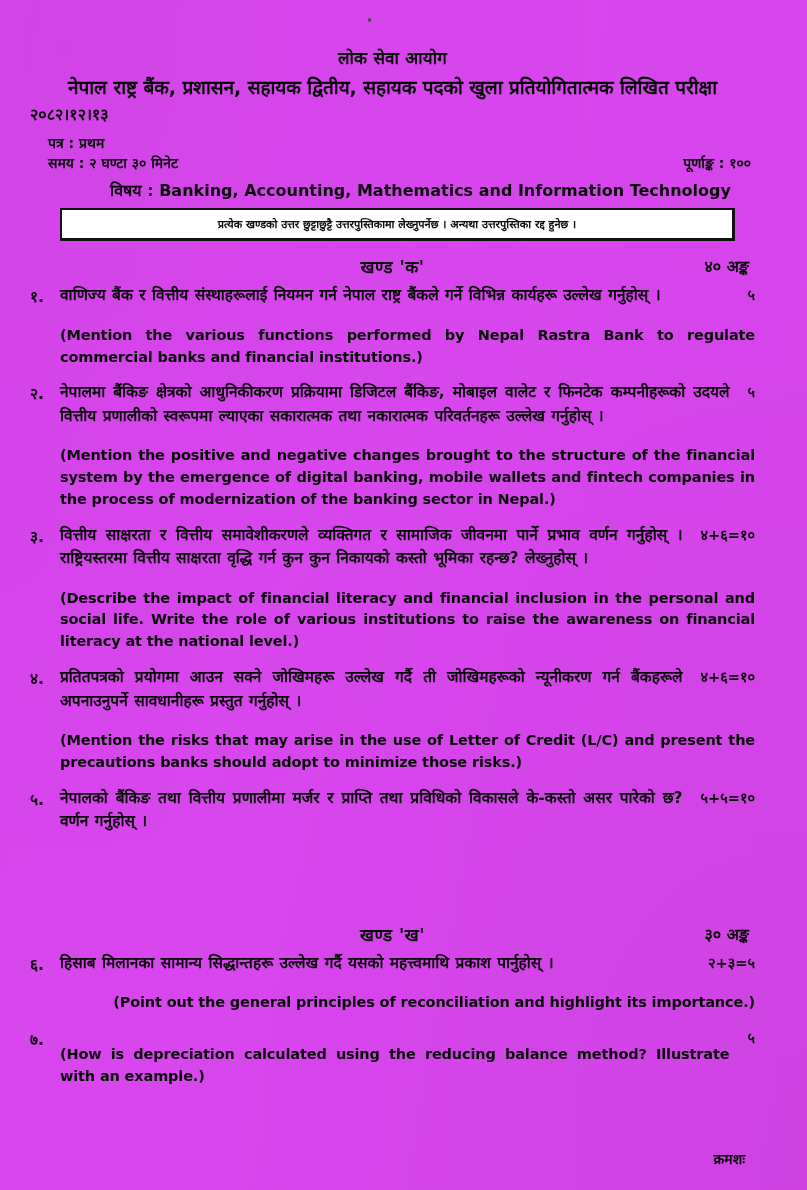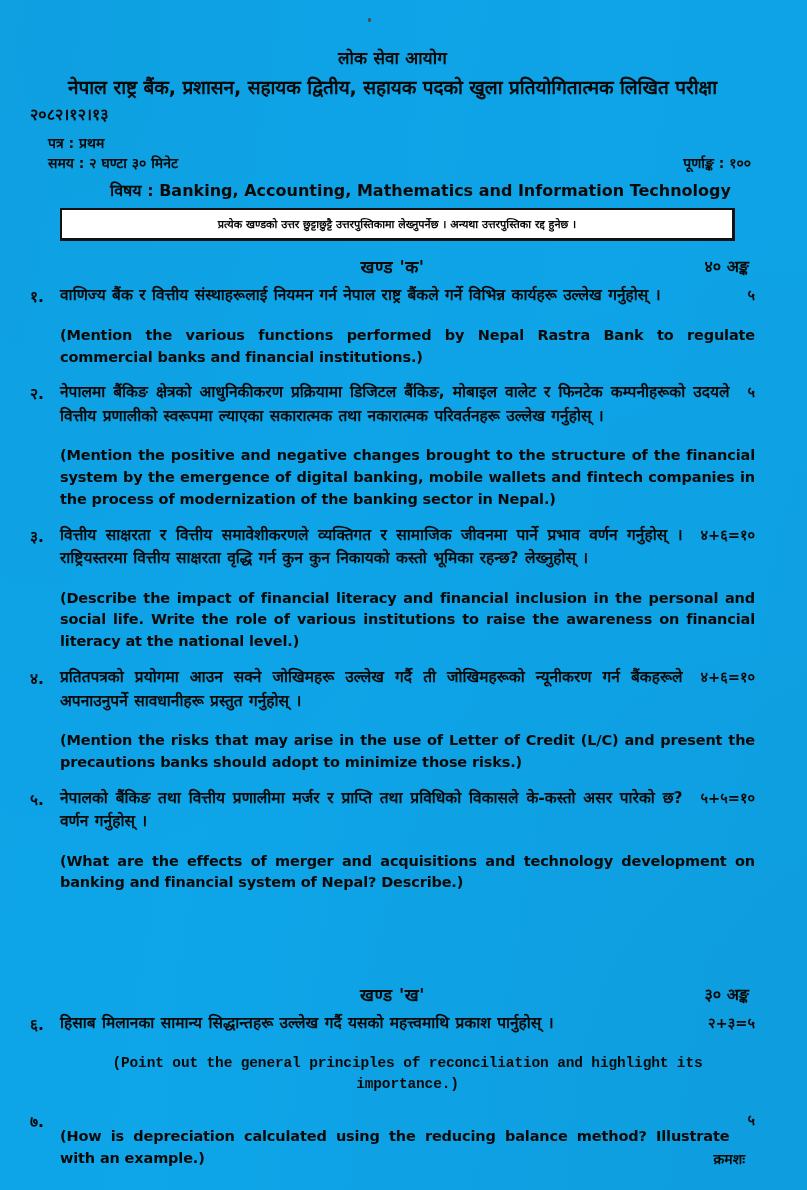--- a/index.html
+++ b/index.html
@@ -10,21 +10,21 @@
   }
   body {
     font-family: "DejaVu Sans", "Liberation Sans", sans-serif;
     color: #0a0a0a;
   }
   #page {
     position: relative;
     width: 807px;
     height: 1190px;
     margin: 0 auto;
-    background: #0ea5e9;
+    background: #d946ef;
     overflow: hidden;
     box-sizing: border-box;
   }
   
   #page::after {
     content: "";
     position: absolute;
     inset: 0;
     pointer-events: none;
     background:
@@ -162,21 +162,21 @@
   }
   .q-en {
     font-weight: bold;
     font-size: 14.5px;
     line-height: 1.5;
     text-align: justify;
     text-justify: inter-word;
     margin-top: 17px;
     letter-spacing: -.15px;
   }
-  .q-en.narrow { text-align: center; font-family: Liberation Mono, monospace; }
+  .q-en.narrow { text-align: right; }
 
   
   .section-gap { height: 62px; }
 
   .footer {
     position: absolute;
     right: 62px;
     bottom: 22px;
     font-size: 14px;
     font-weight: bold;
@@ -248,21 +248,20 @@
         <div class="q-body">
           <div class="q-np"><span class="marks">४+६=१०</span><span>प्रतितपत्रको प्रयोगमा आउन सक्ने जोखिमहरू उल्लेख गर्दै ती जोखिमहरूको न्यूनीकरण गर्न बैंकहरूले अपनाउनुपर्ने सावधानीहरू प्रस्तुत गर्नुहोस् ।</span></div>
           <div class="q-en">(Mention the risks that may arise in the use of Letter of Credit (L/C) and present the precautions banks should adopt to minimize those risks.)</div>
         </div>
       </div>
 
       <div class="q">
         <div class="q-num">५.</div>
         <div class="q-body">
           <div class="q-np"><span class="marks">५+५=१०</span><span>नेपालको बैंकिङ तथा वित्तीय प्रणालीमा मर्जर र प्राप्ति तथा प्रविधिको विकासले के-कस्तो असर पारेको छ? वर्णन गर्नुहोस् ।</span></div>
-          <div class="q-en">(What are the effects of merger and acquisitions and technology development on banking and financial system of Nepal? Describe.)</div>
         </div>
       </div>
 
     </div>
 
     <div class="section-gap"></div>
 
     <div class="section-head">
       <span class="sec-label">खण्ड 'ख'</span>
       <span class="sec-marks">३० अङ्क</span>

